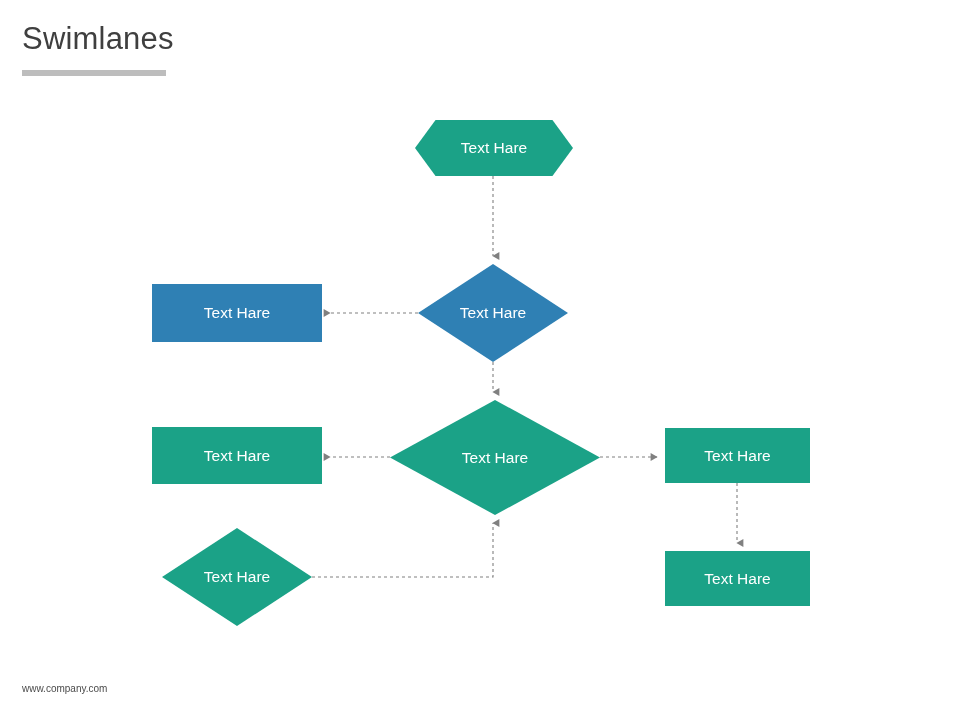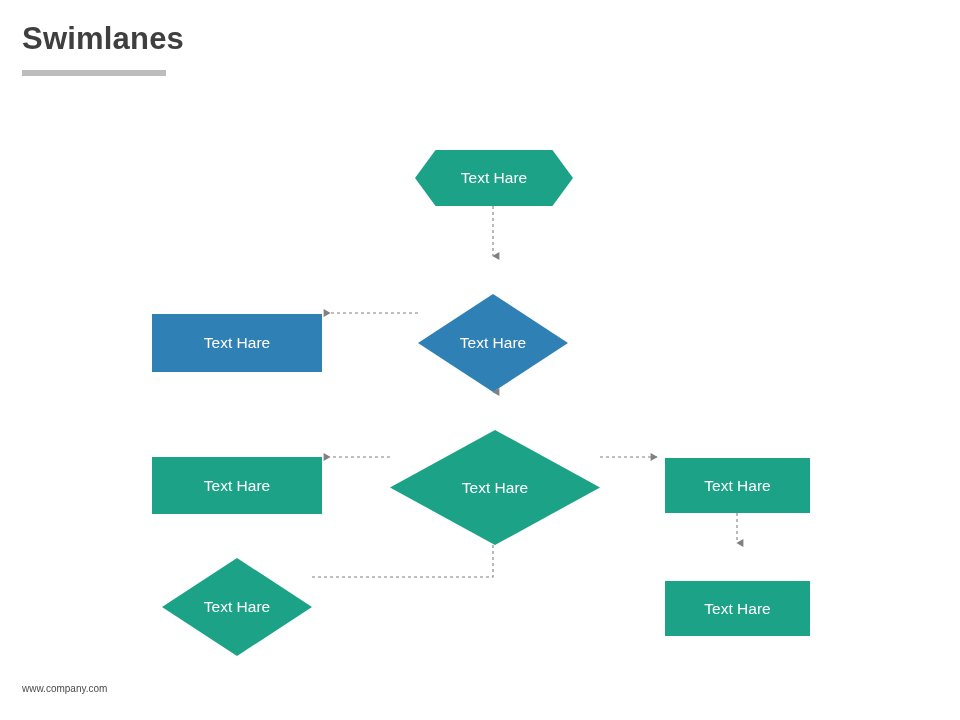--- a/index.html
+++ b/index.html
@@ -14,21 +14,21 @@
     overflow: hidden;
     position: relative;
   }
 
   
   #slide-title {
     position: absolute;
     left: 22px;
     top: 21px;
     font-size: 31px;
-    font-weight: 700;
+    font-weight: 400;
     color: #3f3f3f;
     letter-spacing: 0.2px;
     white-space: nowrap;
     text-align: center;
   }
   #title-underline {
     position: absolute;
     left: 22px;
     top: 70px;
     width: 144px;
@@ -62,21 +62,20 @@
     height: 720px;
   }
 
   
   .node {
     position: absolute;
     display: flex;
     align-items: center;
     justify-content: center;
     box-sizing: border-box;
-    margin-top: 30px;
   }
   .node .node-label {
     position: relative;
     z-index: 2;
     color: #ffffff;
     font-size: 15.5px;
     line-height: 1;
     white-space: nowrap;
     pointer-events: none;
   }

